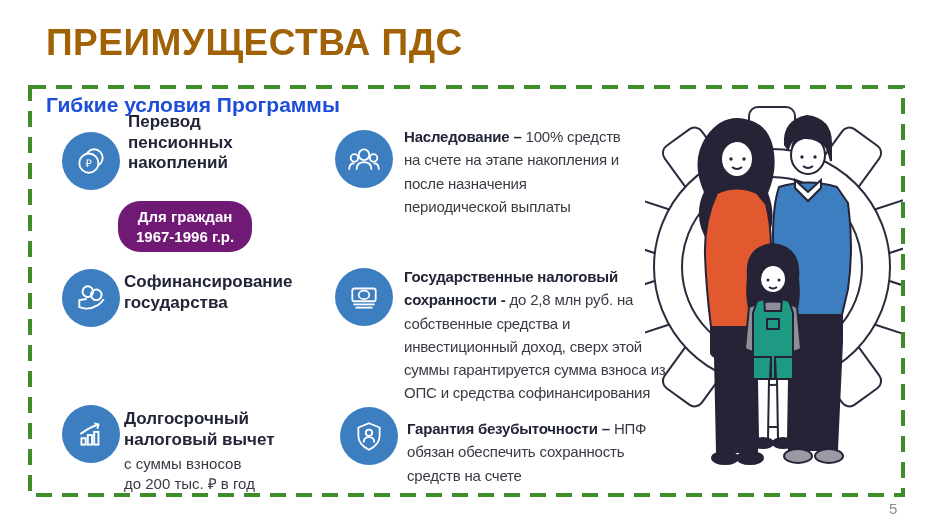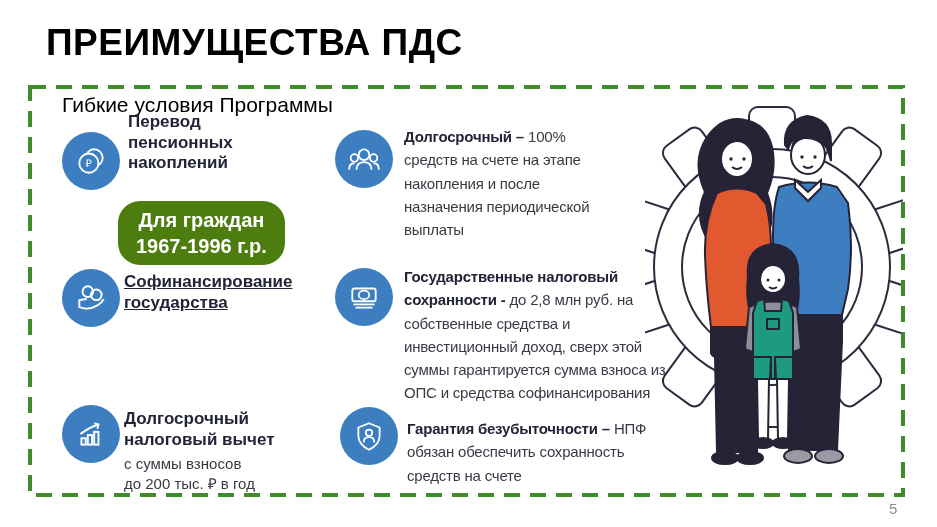--- a/index.html
+++ b/index.html
@@ -2,52 +2,52 @@
 <html><head>
 <meta charset="utf-8">
 <style>
   html,body{margin:0;padding:0;background:#e8e8e8;}
   .slide{
     position:relative;width:937px;height:527px;background:#ffffff;
     font-family:"Liberation Sans",sans-serif;overflow:hidden;margin:0 auto;
   }
   .main-title{
     position:absolute;left:46px;top:22px;font-size:37px;font-weight:bold;
-    color:#000000;letter-spacing:.5px;white-space:nowrap;
+    color:#a16207;letter-spacing:.5px;white-space:nowrap;
   }
   .frame{position:absolute;left:28px;top:85px;width:877px;height:412px;pointer-events:none;z-index:5;}
   .section-heading{
-    position:absolute;left:46px;top:93px;font-size:21px;font-weight:normal;color:#000000;white-space:nowrap;z-index:2;margin-left:16px;
+    position:absolute;left:46px;top:93px;font-size:21px;font-weight:bold;color:#1d4ed8;white-space:nowrap;z-index:2;
   }
   .icon-circle{
     position:absolute;width:58px;height:58px;border-radius:50%;background:#3d7ec1;
     display:flex;align-items:center;justify-content:center;z-index:2;
   }
   .icon-circle svg{display:block;}
   .b-title{
     position:absolute;font-size:17px;font-weight:bold;color:#222437;line-height:1.22;
     white-space:pre-line;z-index:2;
   }
   .b-note{
     position:absolute;font-size:15px;color:#3a3a45;line-height:1.35;white-space:pre-line;z-index:2;
   }
   .badge{
-    position:absolute;left:118px;top:201px;background:#4d7c0f;color:#ffffff;
-    font-size:20px;font-weight:bold;text-align:center;line-height:1.3;
+    position:absolute;left:118px;top:201px;background:#701a75;color:#ffffff;
+    font-size:15px;font-weight:bold;text-align:center;line-height:1.3;
     padding:6px 18px;border-radius:22px;white-space:pre-line;z-index:2;
   }
   .benefit-text{
     position:absolute;font-size:15px;color:#3a3a45;line-height:1.55;letter-spacing:-0.2px;z-index:2;
   }
   .benefit-text .lead{font-weight:bold;color:#222437;}
   .illustration{position:absolute;left:645px;top:87px;z-index:1;}
   .page-number{position:absolute;left:889px;top:500px;font-size:15px;color:#8a8a8a;z-index:6;}
   
   #l1-icon{left:62px;top:132px;}   #l1-title{left:128px;top:112px;width:160px;}
-  #l2-icon{left:62px;top:269px;}   #l2-title{left:124px;top:272px;width:210px;text-decoration:underline;}  #l2-note{left:124px;top:318px;width:220px;}
+  #l2-icon{left:62px;top:269px;}   #l2-title{left:124px;top:272px;width:210px;}  #l2-note{left:124px;top:318px;width:220px;}
   #l3-icon{left:62px;top:405px;}   #l3-title{left:124px;top:409px;width:210px;}  #l3-note{left:124px;top:454px;width:220px;}
   #r1-icon{left:335px;top:130px;}  #r1-text{left:404px;top:125px;width:218px;}
   #r2-icon{left:335px;top:268px;}  #r2-text{left:404px;top:265px;width:272px;}
   #r3-icon{left:340px;top:407px;}  #r3-text{left:407px;top:417px;width:272px;}
 </style>
 </head>
 <body>
 
 <div class="slide">
 
@@ -168,21 +168,21 @@
     <svg width="34" height="34" viewBox="0 0 32 32" fill="none" stroke="#ffffff" stroke-width="1.7">
       <circle cx="16" cy="12" r="5"></circle>
       <path d="M9,26 Q9,19 16,19 Q23,19 23,26"></path>
       <circle cx="7" cy="15" r="3.5"></circle>
       <path d="M2,26 Q2,20 7,20"></path>
       <circle cx="25" cy="15" r="3.5"></circle>
       <path d="M30,26 Q30,20 25,20"></path>
     </svg>
   </div>
   <div class="benefit-text" id="r1-text">
-    <span class="lead">Долгосрочный –</span>
+    <span class="lead">Наследование –</span>
     <span>100% средств на счете на этапе накопления и после назначения периодической выплаты</span>
   </div>
 
   <div class="icon-circle" id="r2-icon">
     <svg width="34" height="34" viewBox="0 0 32 32" fill="none" stroke="#ffffff" stroke-width="1.7">
       <rect x="5" y="8" width="22" height="12" rx="2"></rect>
       <ellipse cx="16" cy="14" rx="5" ry="4"></ellipse>
       <path d="M6,23 L26,23"></path>
       <path d="M8,26 L24,26"></path>
     </svg>

